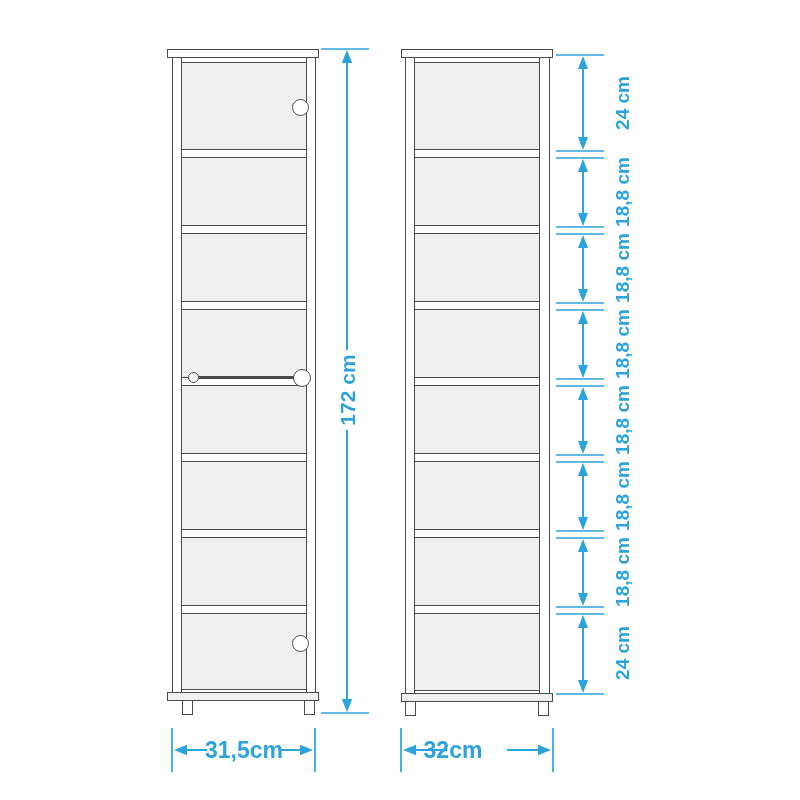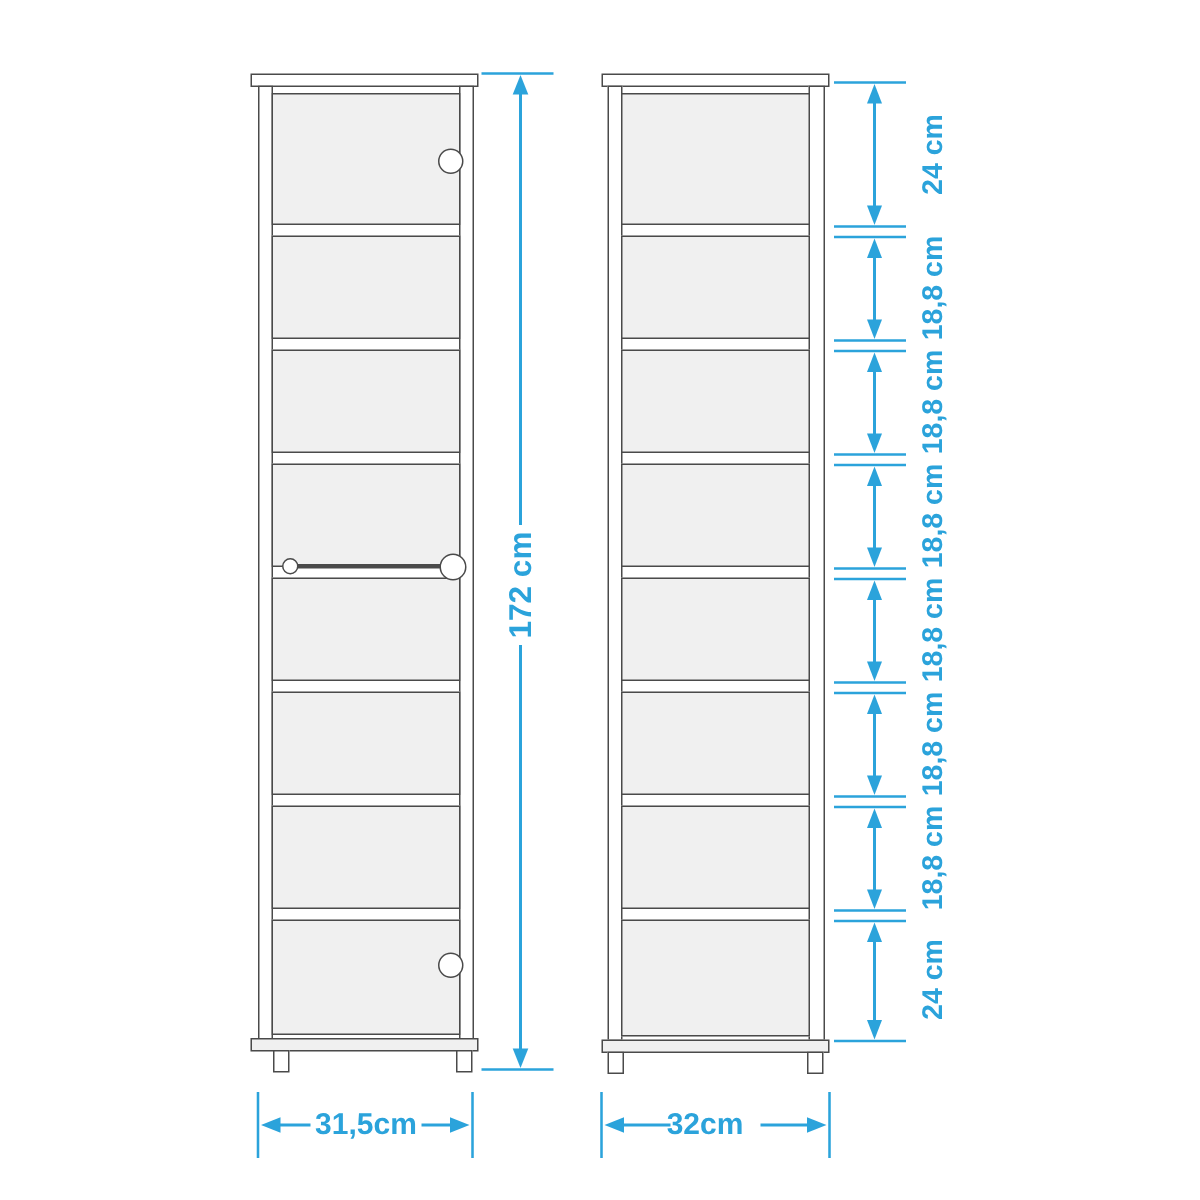--- a/index.html
+++ b/index.html
@@ -20,21 +20,21 @@
     position:absolute; box-sizing:border-box;
     border:1.5px solid var(--outline); background:#fff; border-radius:50%;
   }
   .bar { position:absolute; background:var(--outline); }
   .dim-label {
     position:absolute; color:var(--accent); font-weight:bold;
     display:flex; align-items:center; justify-content:center;
     white-space:nowrap; line-height:1;
   }
   .rot { transform:rotate(-90deg); }
-  .sz20 { font-size:20px; }
+  .sz20 { font-size:23px; }
   .sz21 { font-size:21px; }
   .sz19 { font-size:19px; }
   svg.dims { position:absolute; left:0; top:0; pointer-events:none; }
   .dline  { stroke:var(--accent); stroke-width:2; }
   .dtick  { stroke:var(--accent); stroke-width:1.7; }
   .dhead  { fill:var(--accent); stroke:none; }
 </style>
 </head>
 <body>
 
@@ -163,21 +163,21 @@
       <line class="dline" x1="583" y1="626" x2="583" y2="682"></line>
       <polygon class="dhead" points="583,615 578,628 588,628"></polygon>
       <polygon class="dhead" points="583,693 578,680 588,680"></polygon>
     </g>
   </svg>
 
   <div class="dim-label rot sz21" style="left:302px; top:378px; width:90px; height:24px;">172 cm</div>
 
   <div class="dim-label sz20" style="left:194px; top:739px; width:100px; height:22px;">31,5cm</div>
 
-  <div class="dim-label sz20" style="left:420px; top:739px; width:100px; height:22px;">32cm</div>
+  <div class="dim-label sz20" style="left:403px; top:739px; width:100px; height:22px;">32cm</div>
 
   <div class="dim-label rot sz19" style="left:582px; top:92px; width:80px; height:22px;">24 cm</div>
   <div class="dim-label rot sz19" style="left:582px; top:181px; width:80px; height:22px;">18,8 cm</div>
   <div class="dim-label rot sz19" style="left:582px; top:257px; width:80px; height:22px;">18,8 cm</div>
   <div class="dim-label rot sz19" style="left:582px; top:333px; width:80px; height:22px;">18,8 cm</div>
   <div class="dim-label rot sz19" style="left:582px; top:409px; width:80px; height:22px;">18,8 cm</div>
   <div class="dim-label rot sz19" style="left:582px; top:485px; width:80px; height:22px;">18,8 cm</div>
   <div class="dim-label rot sz19" style="left:582px; top:561px; width:80px; height:22px;">18,8 cm</div>
   <div class="dim-label rot sz19" style="left:582px; top:642px; width:80px; height:22px;">24 cm</div>
 

